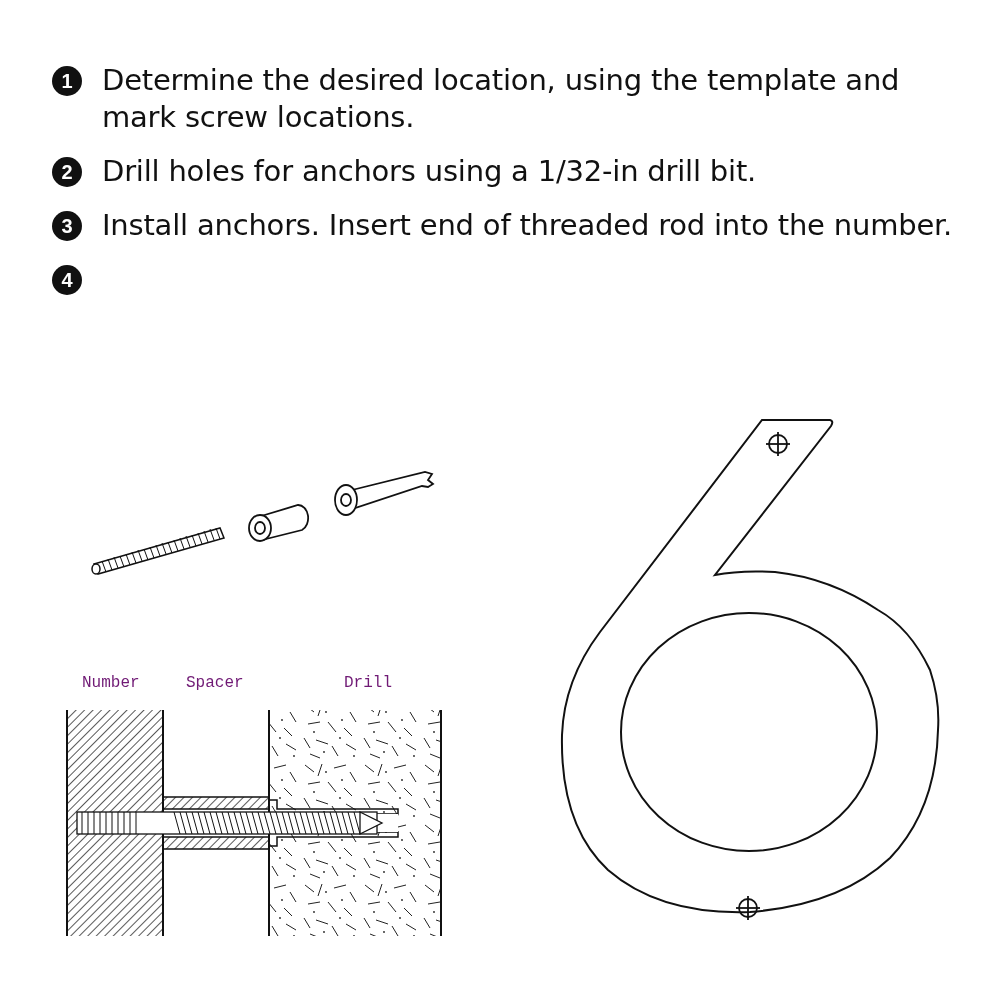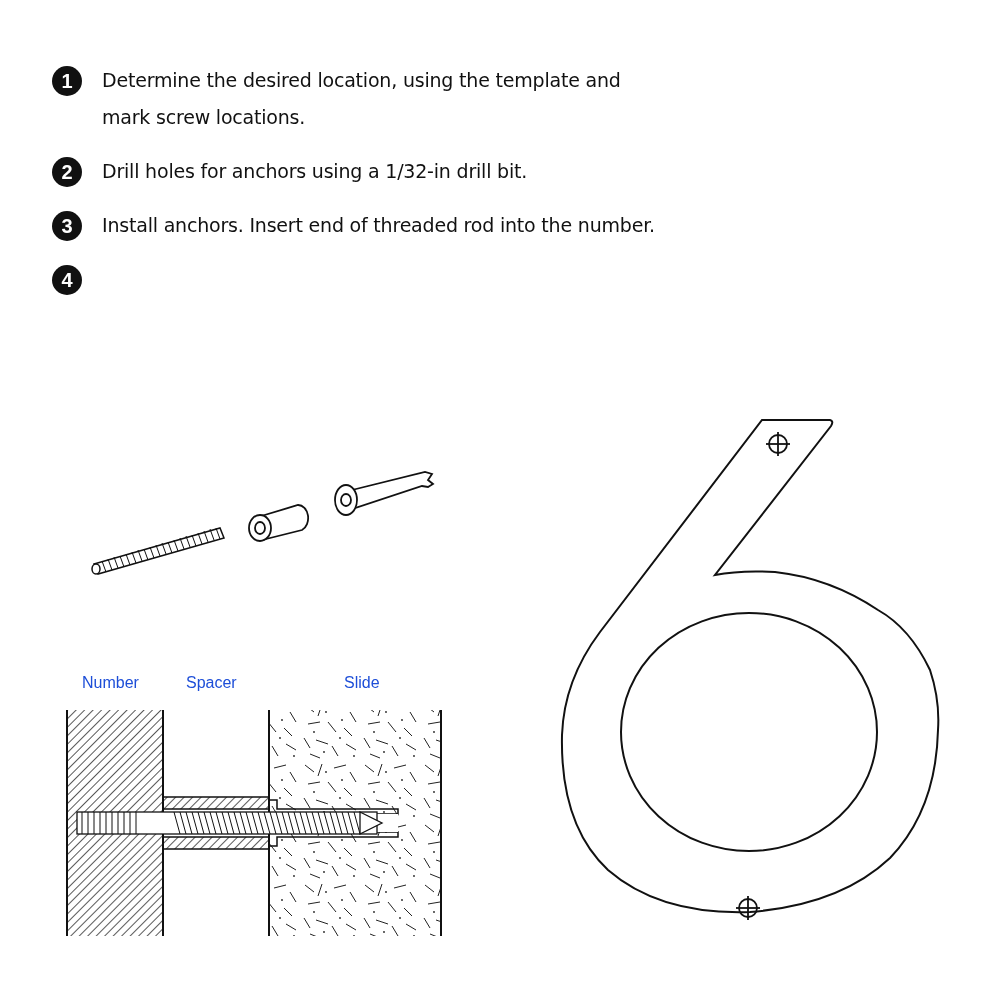--- a/index.html
+++ b/index.html
@@ -4,24 +4,24 @@
 <style>
   html, body { margin: 0; padding: 0; background: #ffffff; }
   body { width: 1000px; height: 1000px; position: relative; overflow: hidden;
          font-family: "DejaVu Sans", "Liberation Sans", sans-serif; color: #111111; }
   .steps { position: absolute; left: 52px; top: 62px; width: 940px; }
   .step { display: flex; align-items: flex-start; margin-bottom: 17px; }
   .badge { flex: 0 0 30px; width: 30px; height: 30px; border-radius: 50%;
            background: #111111; color: #ffffff; font-weight: bold; font-size: 20px;
            line-height: 30px; text-align: center; margin-top: 4px; margin-right: 20px;
            font-family: "Liberation Sans", sans-serif; }
-  .step-text { font-size: 19px; line-height: 37px; font-weight: 500; letter-spacing: -0.2px;
+  .step-text { font-size: 29px; line-height: 37px; font-weight: 500; letter-spacing: -0.2px;
                font-family: "DejaVu Sans", sans-serif; white-space: pre-line; }
   .illus { position: absolute; }
-  .label { position: absolute; font-size: 16px; font-family: Liberation Sans, sans-serif; color: #1d4ed8; }
+  .label { position: absolute; font-size: 16px; font-family: Liberation Mono, monospace; color: #701a75; }
 </style>
 </head>
 <body>
 
 <div class="steps">
   <div class="step">
     <div class="badge">1</div>
     <div class="step-text">Determine the desired location, using the template and
 mark screw locations.</div>
   </div>
@@ -72,21 +72,21 @@
   </g>
   <g stroke="#111" fill="#fff" stroke-width="1.8">
     <path d="M272,30 L345,12 L352,14 L348,20 L353,24 L348,27 L342,26 L275,48 Z"></path>
     <ellipse cx="266" cy="40" rx="11" ry="15"></ellipse>
     <ellipse cx="266" cy="40" rx="5" ry="6"></ellipse>
   </g>
 </svg>
 
 <div class="label" style="left:82px; top:674px;">Number</div>
 <div class="label" style="left:186px; top:674px;">Spacer</div>
-<div class="label" style="left:344px; top:674px;">Slide</div>
+<div class="label" style="left:344px; top:674px;">Drill</div>
 
 <svg class="illus" style="left:60px; top:700px;" width="390" height="240" viewBox="0 0 390 240">
   <defs>
     <pattern id="hatch" patternUnits="userSpaceOnUse" width="6" height="6" patternTransform="rotate(45)">
       <line x1="0" y1="0" x2="0" y2="6" stroke="#111" stroke-width="1.4"></line>
     </pattern>
     <pattern id="speckle" patternUnits="userSpaceOnUse" width="60" height="60">
       <rect width="60" height="60" fill="#fff"></rect>
       <g stroke="#222" stroke-width="1">
         <line x1="5" y1="5" x2="14" y2="12"></line>

